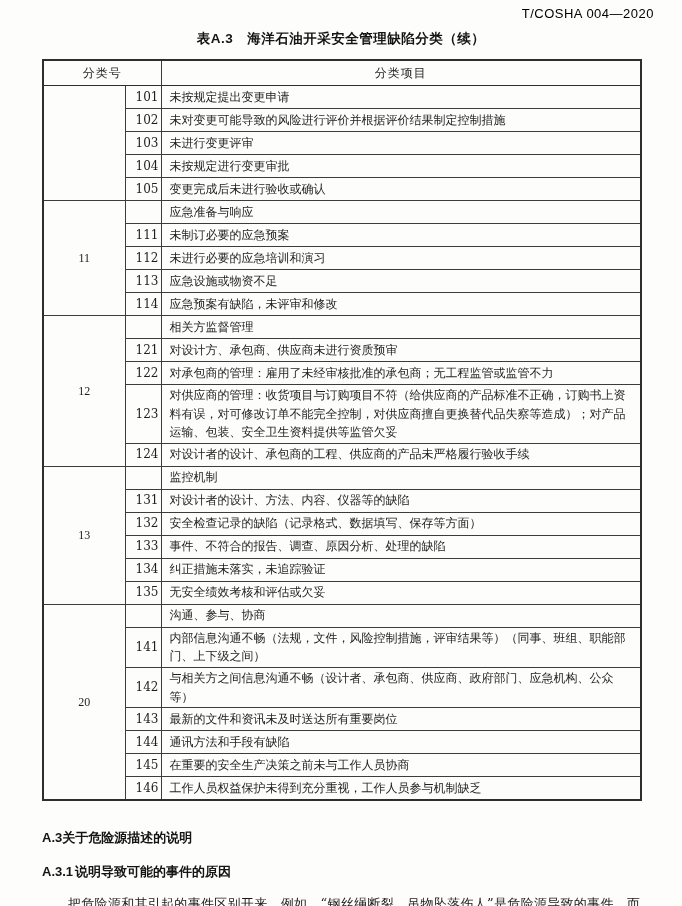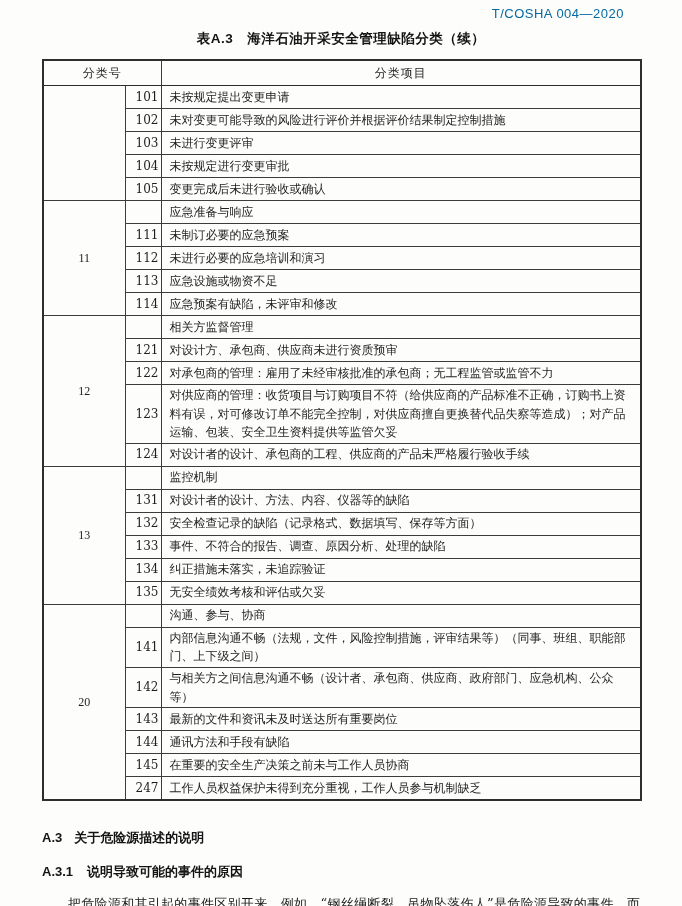--- a/index.html
+++ b/index.html
@@ -5,23 +5,23 @@
   html,body{margin:0;padding:0;}
   body{
     width:682px;height:906px;
     background:#fdfdfc;
     color:#1e1e1e;
     font-family:"DejaVu Serif","Liberation Serif",serif;
     position:relative;
     overflow:hidden;
   }
   .doc-number{
-    position:absolute;top:6px;right:58px;
-    font-family:"Liberation Sans",sans-serif;
-    font-size:13px;letter-spacing:.5px;color:#0369a1;text-align:center;
+    position:absolute;top:6px;right:28px;
+    font-family:"Liberation Sans",sans-serif;
+    font-size:13px;letter-spacing:.5px;color:#000000;text-align:center;
   }
   .table-title{
     margin:30px 0 0 0;
     text-align:center;
     font-family:"Liberation Sans",sans-serif;
     font-weight:bold;font-size:13.5px;color:#141414;
     letter-spacing:.5px;
   }
   table.cls-table{
     margin:11px 0 0 42px;
@@ -46,27 +46,27 @@
     letter-spacing:1px;
   }
   .cls-table td.group-cell{text-align:center;padding:5px 2px;font-family:Liberation Serif, serif;}
   .cls-table td.code-cell{text-align:right;padding:0 2px;}
   .cls-table td.item-cell{text-align:left;padding:1px 8px 1px 8px;}
   .section-heading{
     margin:28px 0 0 42px;
     font-family:"Liberation Sans",sans-serif;
     font-weight:bold;font-size:13px;color:#141414;
   }
-  .section-heading .h-label{margin-right:12px;}
+  .section-heading .h-label{}
   .sub-heading{
     margin:16px 0 0 42px;
     font-family:"Liberation Sans",sans-serif;
     font-weight:bold;font-size:13px;color:#141414;
   }
-  .sub-heading .h-label{margin-right:14px;}
+  .sub-heading .h-label{margin-right:2px;}
   .para{
     width:598px;
     margin:12px 0 0 42px;
     font-size:13px;
     line-height:21px;
     text-align:justify;
     text-indent:2em;
     color:#1a1a1a;
   }
 </style>
@@ -197,21 +197,21 @@
       </tr>
       <tr>
         <td class="code-cell">144</td>
         <td class="item-cell">通讯方法和手段有缺陷</td>
       </tr>
       <tr>
         <td class="code-cell">145</td>
         <td class="item-cell">在重要的安全生产决策之前未与工作人员协商</td>
       </tr>
       <tr>
-        <td class="code-cell">247</td>
+        <td class="code-cell">146</td>
         <td class="item-cell">工作人员权益保护未得到充分重视，工作人员参与机制缺乏</td>
       </tr>
     </tbody>
 </table>
 
 <div class="section-heading">
   <span class="h-label">A.3</span><span>关于危险源描述的说明</span>
 </div>
 
 <div class="sub-heading">

